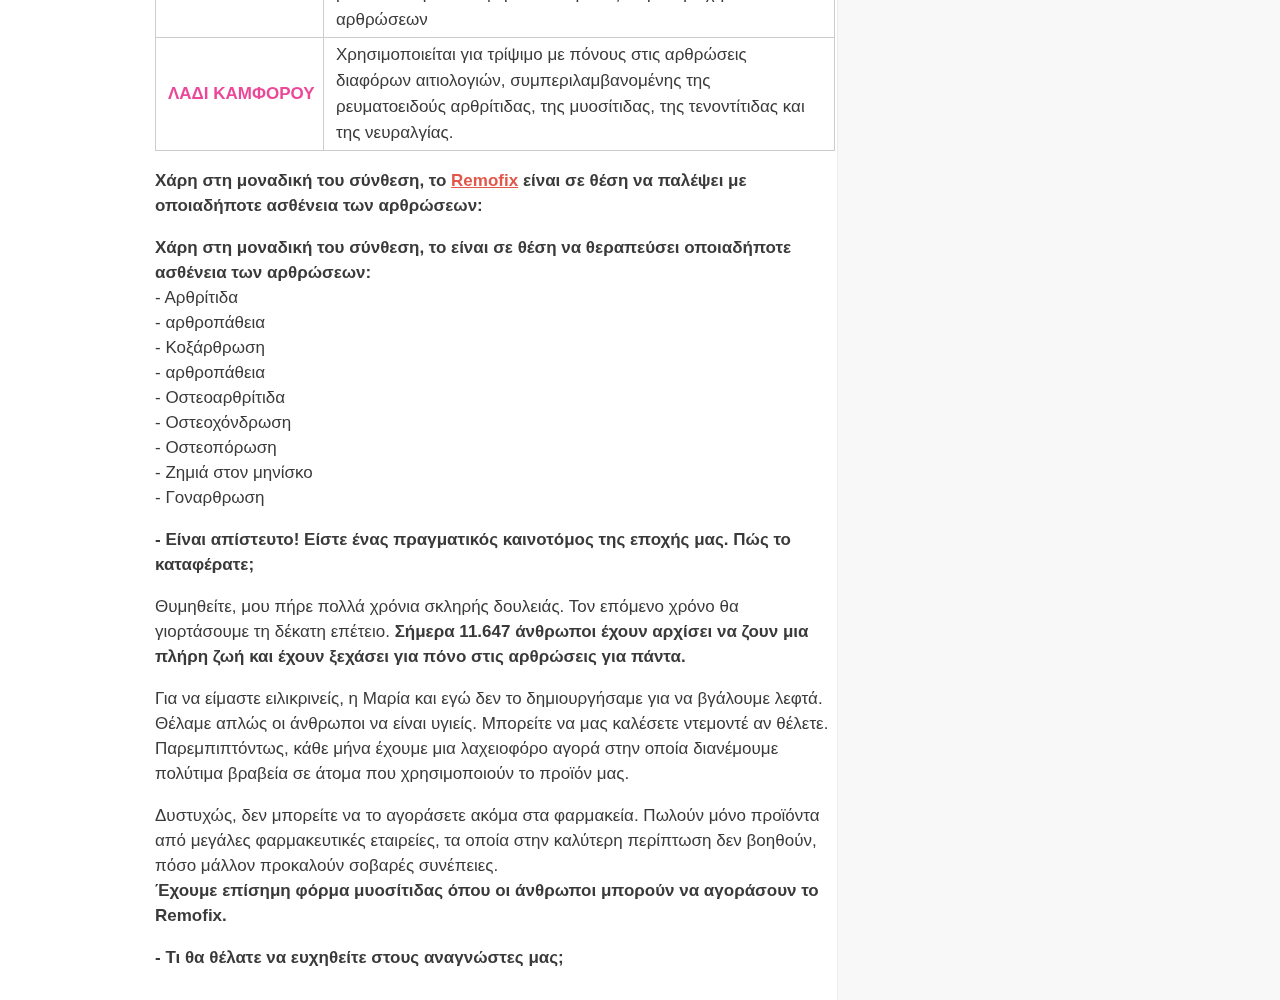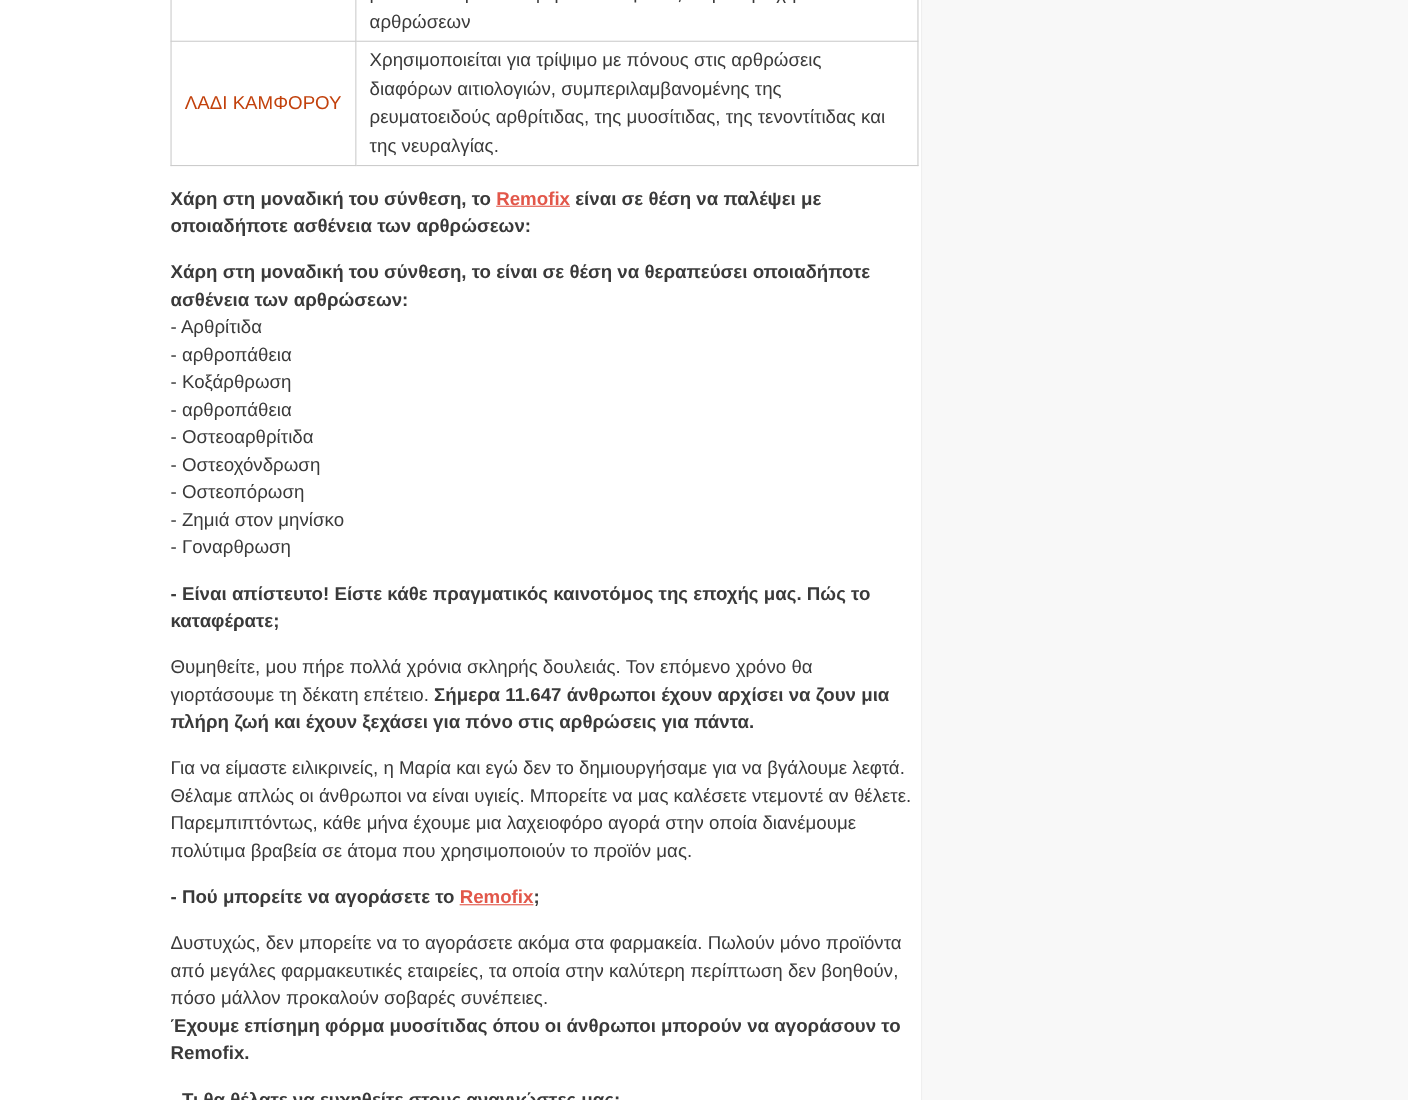--- a/index.html
+++ b/index.html
@@ -38,23 +38,23 @@
   }
   table.info-table td {
     border: 1px solid #cccccc;
     padding: 4px 12px;
     line-height: 26px;
     vertical-align: middle;
     overflow: hidden;
   }
   td.cell-name {
     width: 143px;
-    font-weight: 400;
+    font-weight: 700;
     white-space: nowrap;
-    color: #c2410c;
+    color: #ec4899;
   }
   p { margin: 17px 0; }
   .bold { font-weight: 700; }
   .block { display: block; }
   .cond-line { display: block; }
   a.product-link {
     color: #e2574a;
     font-weight: 700;
     text-decoration: underline;
     cursor: pointer;
@@ -77,25 +77,24 @@
         <td class="cell-name">ΛΑΔΙ ΚΑΜΦΟΡΟΥ</td>
         <td class="cell-desc">Χρησιμοποιείται για τρίψιμο με πόνους στις αρθρώσεις διαφόρων αιτιολογιών, συμπεριλαμβανομένης της ρευματοειδούς αρθρίτιδας, της μυοσίτιδας, της τενοντίτιδας και της νευραλγίας.</td>
       </tr>
     </tbody>
   </table>
 
   <p class="bold"><span>Χάρη στη μοναδική του σύνθεση, το </span><a href="#" class="product-link">Remofix</a><span> είναι σε θέση να παλέψει με οποιαδήποτε ασθένεια των αρθρώσεων:</span></p>
 
   <p><span class="bold">Χάρη στη μοναδική του σύνθεση, το είναι σε θέση να θεραπεύσει οποιαδήποτε ασθένεια των αρθρώσεων:</span><span class="cond-line">- Αρθρίτιδα</span><span class="cond-line">- αρθροπάθεια</span><span class="cond-line">- Κοξάρθρωση</span><span class="cond-line">- αρθροπάθεια</span><span class="cond-line">- Οστεοαρθρίτιδα</span><span class="cond-line">- Οστεοχόνδρωση</span><span class="cond-line">- Οστεοπόρωση</span><span class="cond-line">- Ζημιά στον μηνίσκο</span><span class="cond-line">- Γοναρθρωση</span></p>
 
-  <p class="bold">- Είναι απίστευτο! Είστε κάθε πραγματικός καινοτόμος της εποχής μας. Πώς το καταφέρατε;</p>
+  <p class="bold">- Είναι απίστευτο! Είστε ένας πραγματικός καινοτόμος της εποχής μας. Πώς το καταφέρατε;</p>
 
   <p><span>Θυμηθείτε, μου πήρε πολλά χρόνια σκληρής δουλειάς. Τον επόμενο χρόνο θα γιορτάσουμε τη δέκατη επέτειο. </span><span class="bold">Σήμερα 11.647 άνθρωποι έχουν αρχίσει να ζουν μια πλήρη ζωή και έχουν ξεχάσει για πόνο στις αρθρώσεις για πάντα.</span></p>
 
   <p>Για να είμαστε ειλικρινείς, η Μαρία και εγώ δεν το δημιουργήσαμε για να βγάλουμε λεφτά. Θέλαμε απλώς οι άνθρωποι να είναι υγιείς. Μπορείτε να μας καλέσετε ντεμοντέ αν θέλετε. Παρεμπιπτόντως, κάθε μήνα έχουμε μια λαχειοφόρο αγορά στην οποία διανέμουμε πολύτιμα βραβεία σε άτομα που χρησιμοποιούν το προϊόν μας.</p>
 
-  <p class="bold"><span>- Πού μπορείτε να αγοράσετε το </span><a href="#" class="product-link">Remofix</a><span>;</span></p>
 
   <p><span>Δυστυχώς, δεν μπορείτε να το αγοράσετε ακόμα στα φαρμακεία. Πωλούν μόνο προϊόντα από μεγάλες φαρμακευτικές εταιρείες, τα οποία στην καλύτερη περίπτωση δεν βοηθούν, πόσο μάλλον προκαλούν σοβαρές συνέπειες.</span><span class="bold block">Έχουμε επίσημη φόρμα μυοσίτιδας όπου οι άνθρωποι μπορούν να αγοράσουν το Remofix.</span></p>
 
   <p class="bold">- Τι θα θέλατε να ευχηθείτε στους αναγνώστες μας;</p>
 
 </div>
 
 </body></html>

